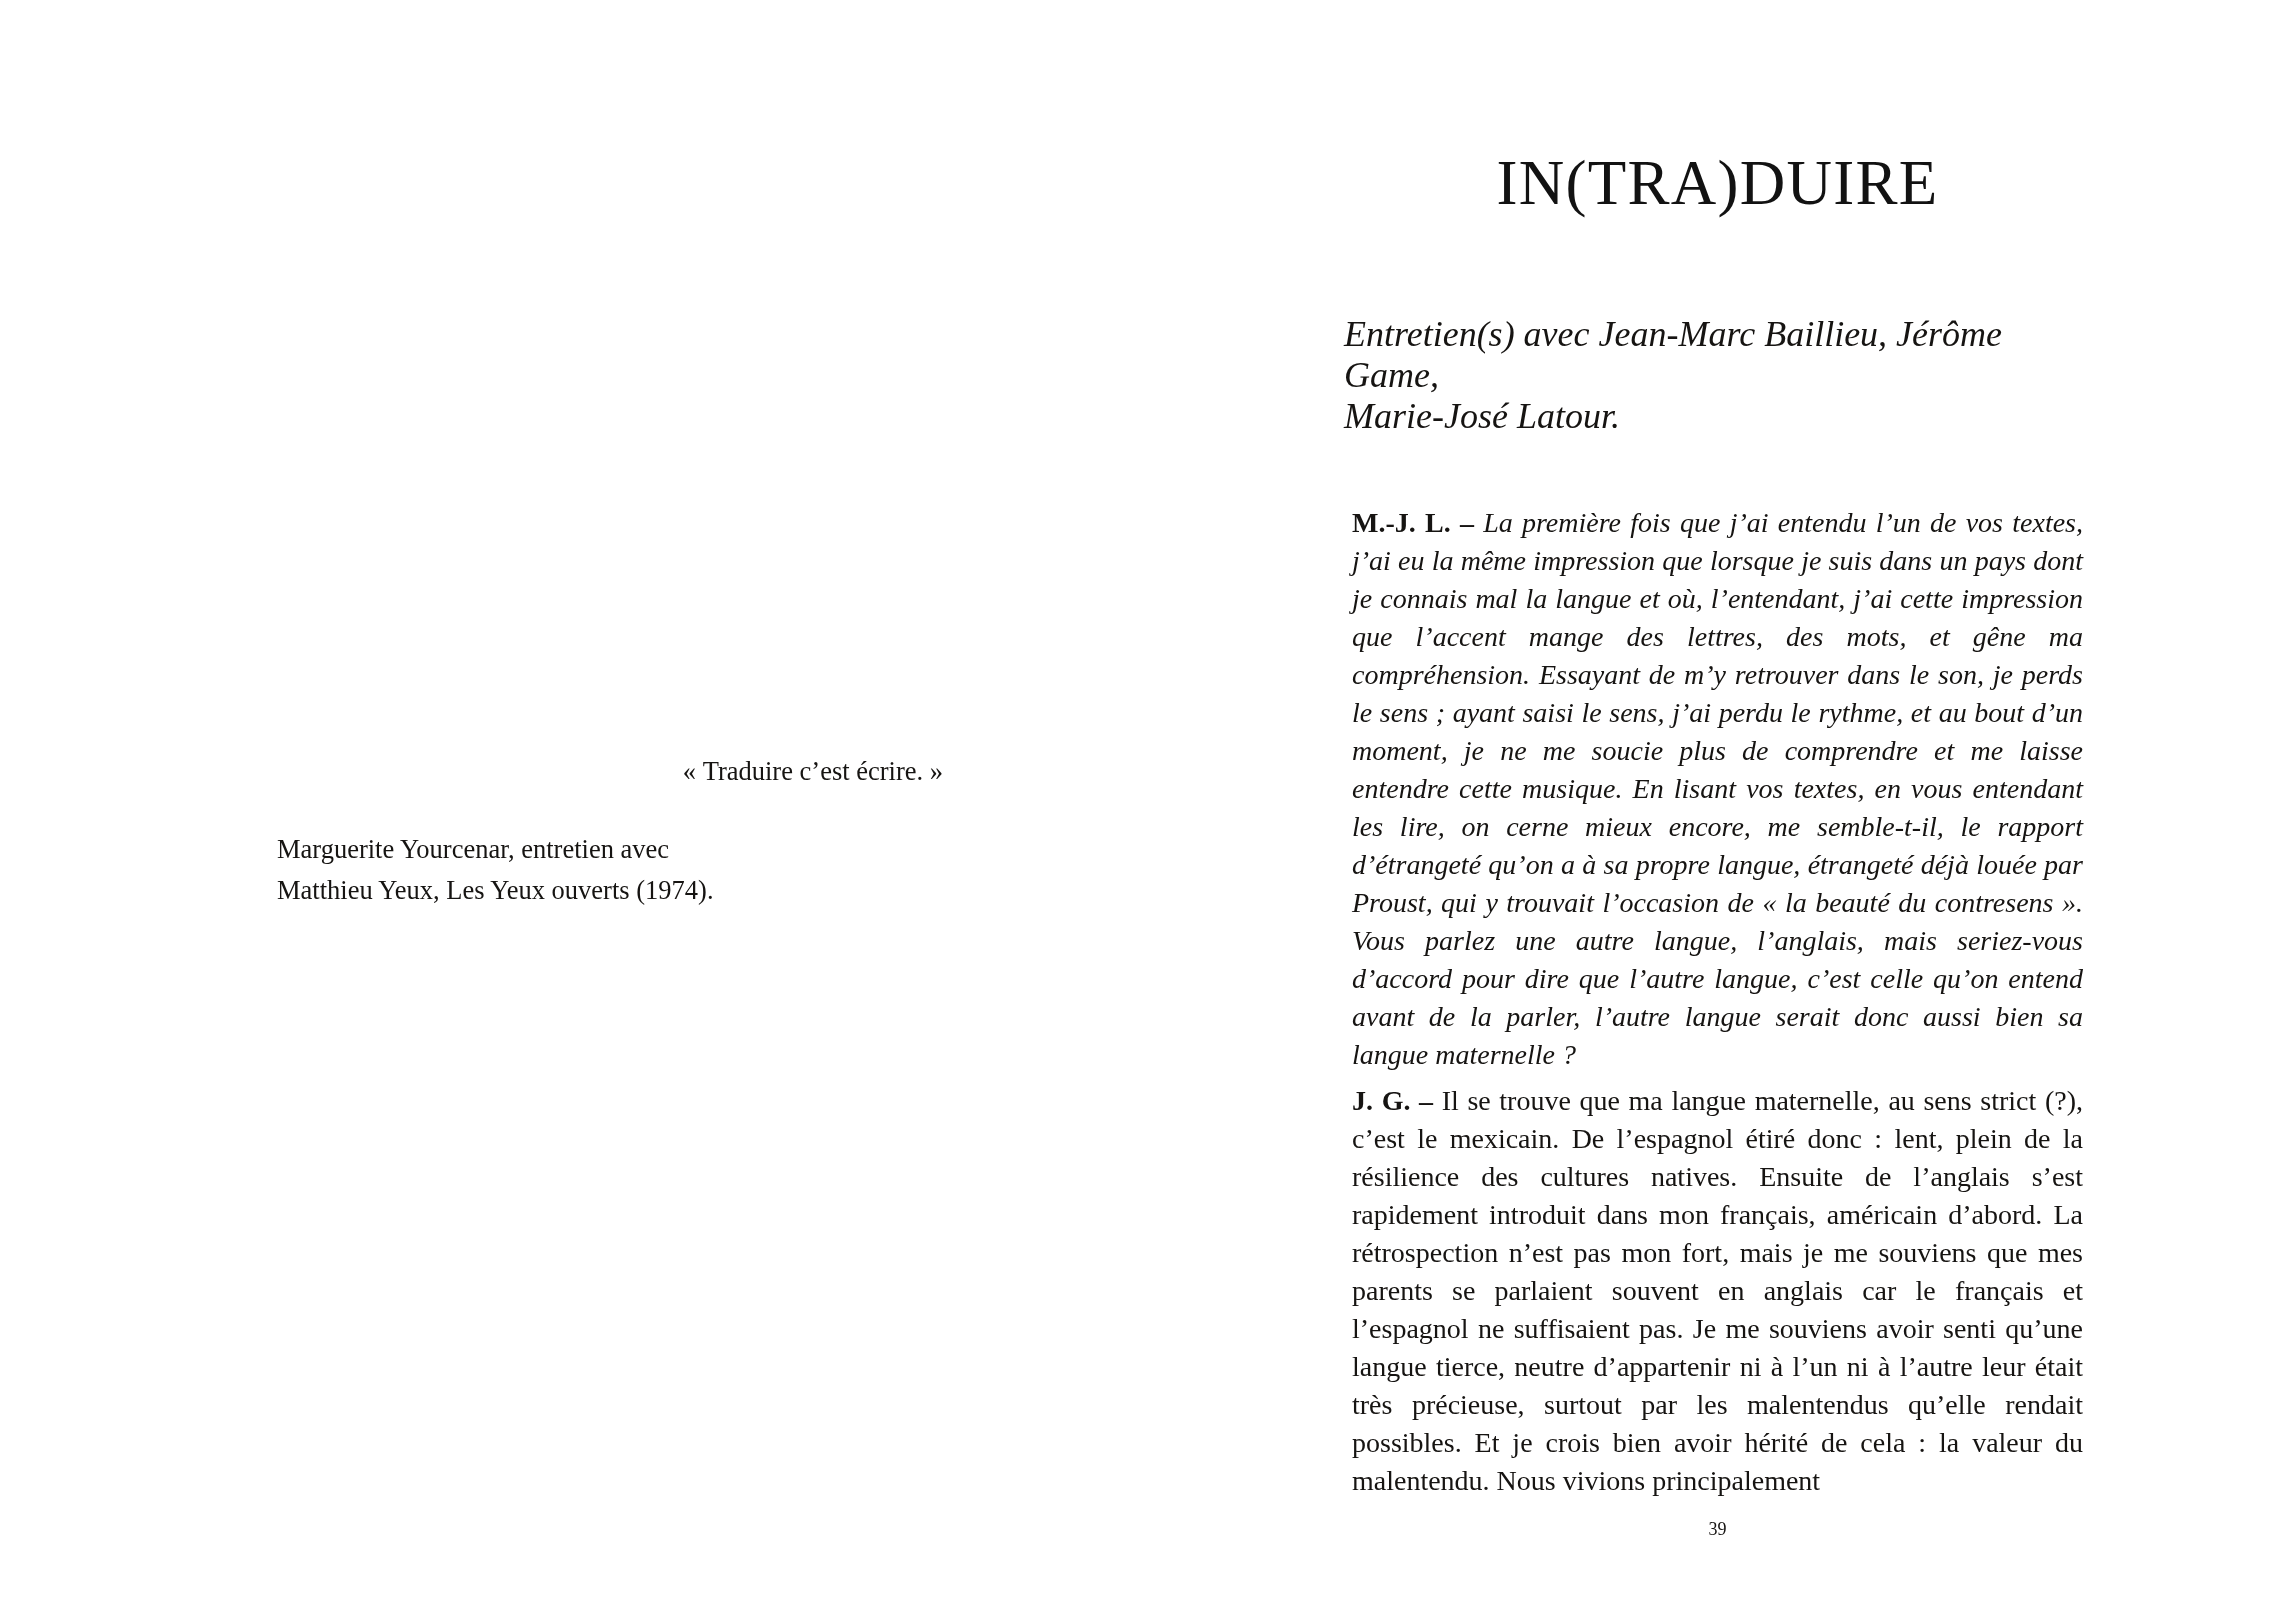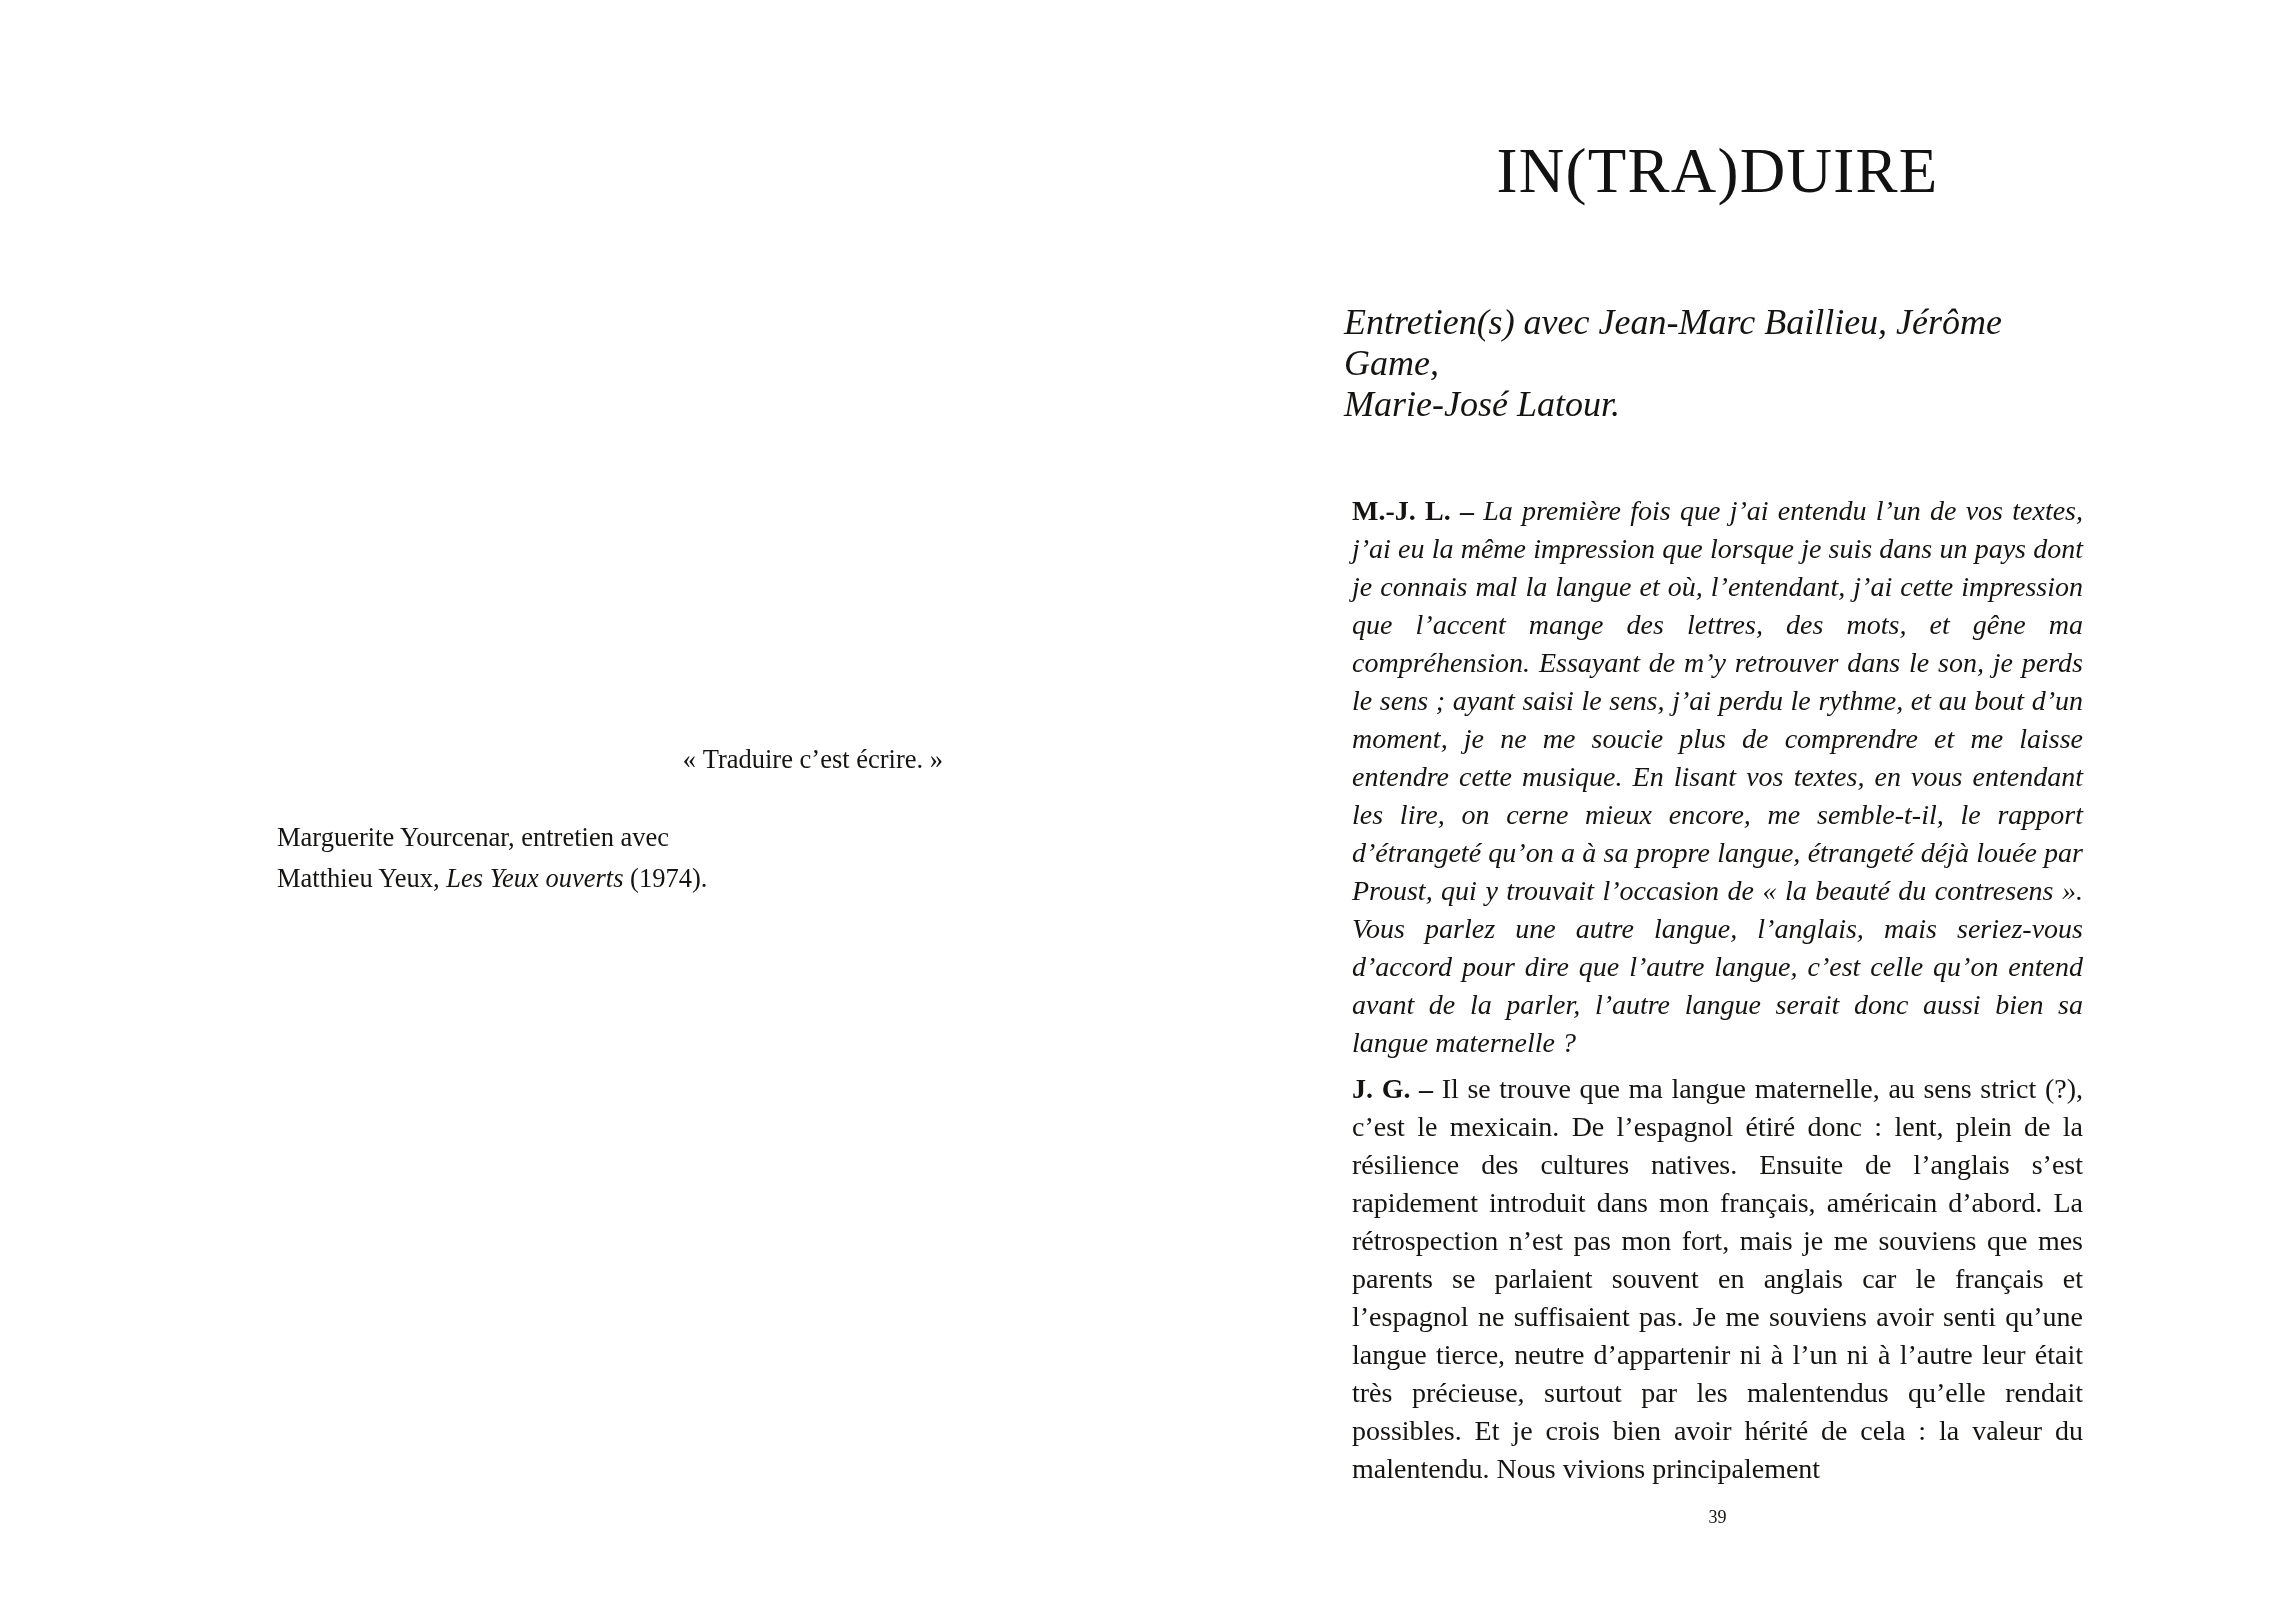--- a/index.html
+++ b/index.html
@@ -10,21 +10,21 @@
     width: 2285px;
     height: 1621px;
     background: #ffffff;
     color: #161412;
     font-family: "Liberation Serif", "DejaVu Serif", serif;
     position: relative;
     overflow: hidden;
   }
   .page {
     position: absolute;
-    top: 0;
+    top: 12px;
     height: 1264px;
   }
   .page-left  { left: 0;      width: 1142px; }
   .page-right { left: 1142px; width: 1143px; }
 
   
   .epigraph {
     position: absolute;
     left: 277px;
     top: 727px;
@@ -68,21 +68,21 @@
     font-size: 28px;
     line-height: 38px;
     text-align: justify;
     hyphens: auto;
     -webkit-hyphens: auto;
   }
   .turn { margin: 8px; }
   .speaker { font-weight: 700; font-style: normal; }
   .question { font-style: italic; }
   .answer { font-style: normal; }
-  .work-title { font-style: italic; }
+  .work-title { }
   .page-number {
     position: absolute;
     left: 202px;
     top: 1507px;
     width: 747px;
     text-align: center;
     font-size: 18px;
   }
 </style>
 </head>

